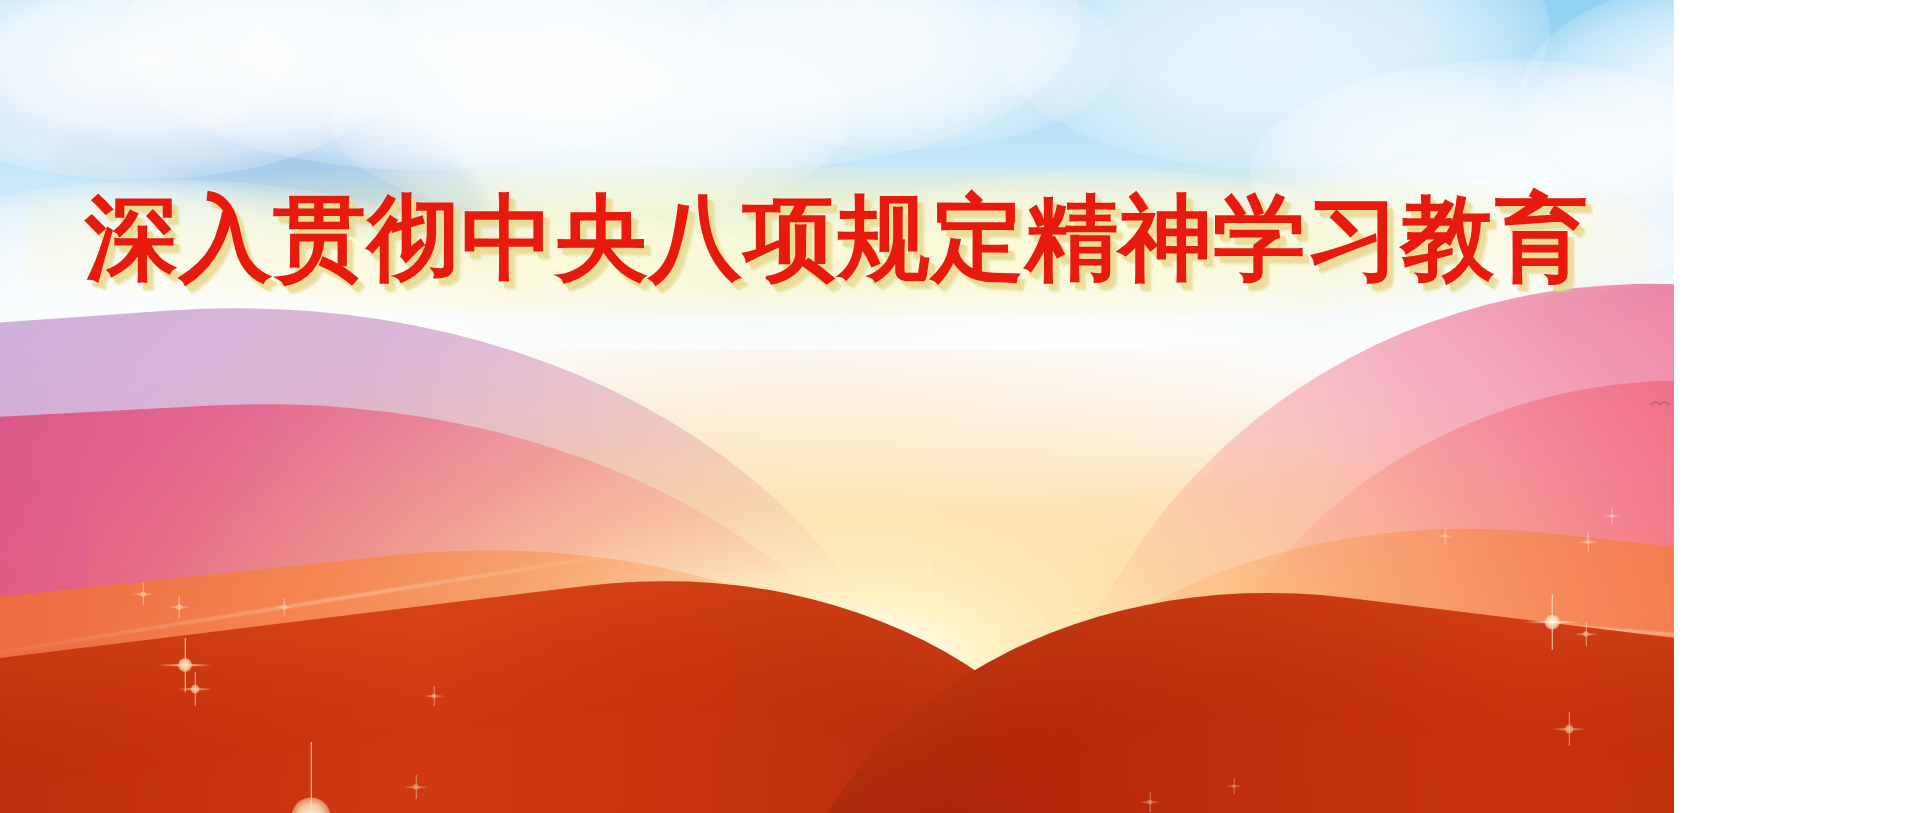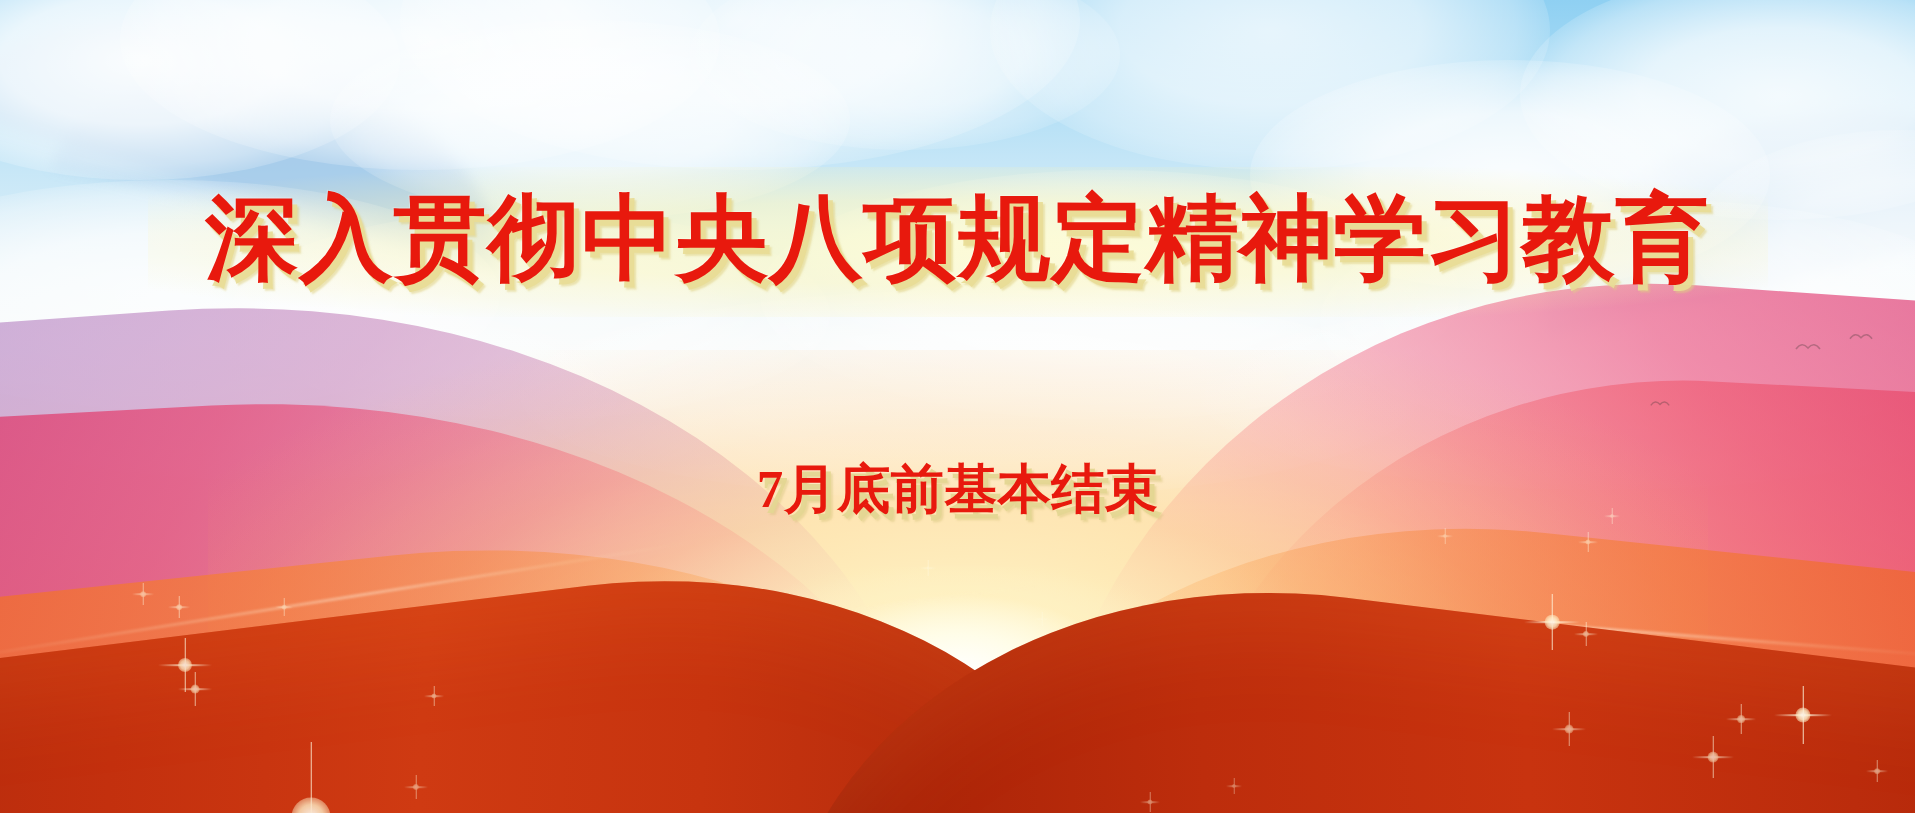--- a/index.html
+++ b/index.html
@@ -6,21 +6,21 @@
     margin: 0;
     padding: 0;
     background: #ffffff;
   }
   body {
     font-family: "Liberation Serif", "DejaVu Serif", serif;
   }
 
   #banner {
     position: relative;
-    width: 1915px;
+    width: 1674px;
     height: 813px;
     overflow: hidden;
     background: #5eead4;
   }
 
   
   .sky {
     position: absolute;
     inset: 0;
     background:
@@ -380,18 +380,17 @@
   </div>
 
   <div class="text-layer">
 
     <div class="headline-wrap">
       <div class="headline-glow"></div>
       <div class="headline">深入贯彻中央八项规定精神学习教育</div>
     </div>
 
     <div class="sub-wrap">
-      <span class="subline">7月底前基本结束</span>
     </div>
 
   </div>
 
 </div>
 
 </body></html>

